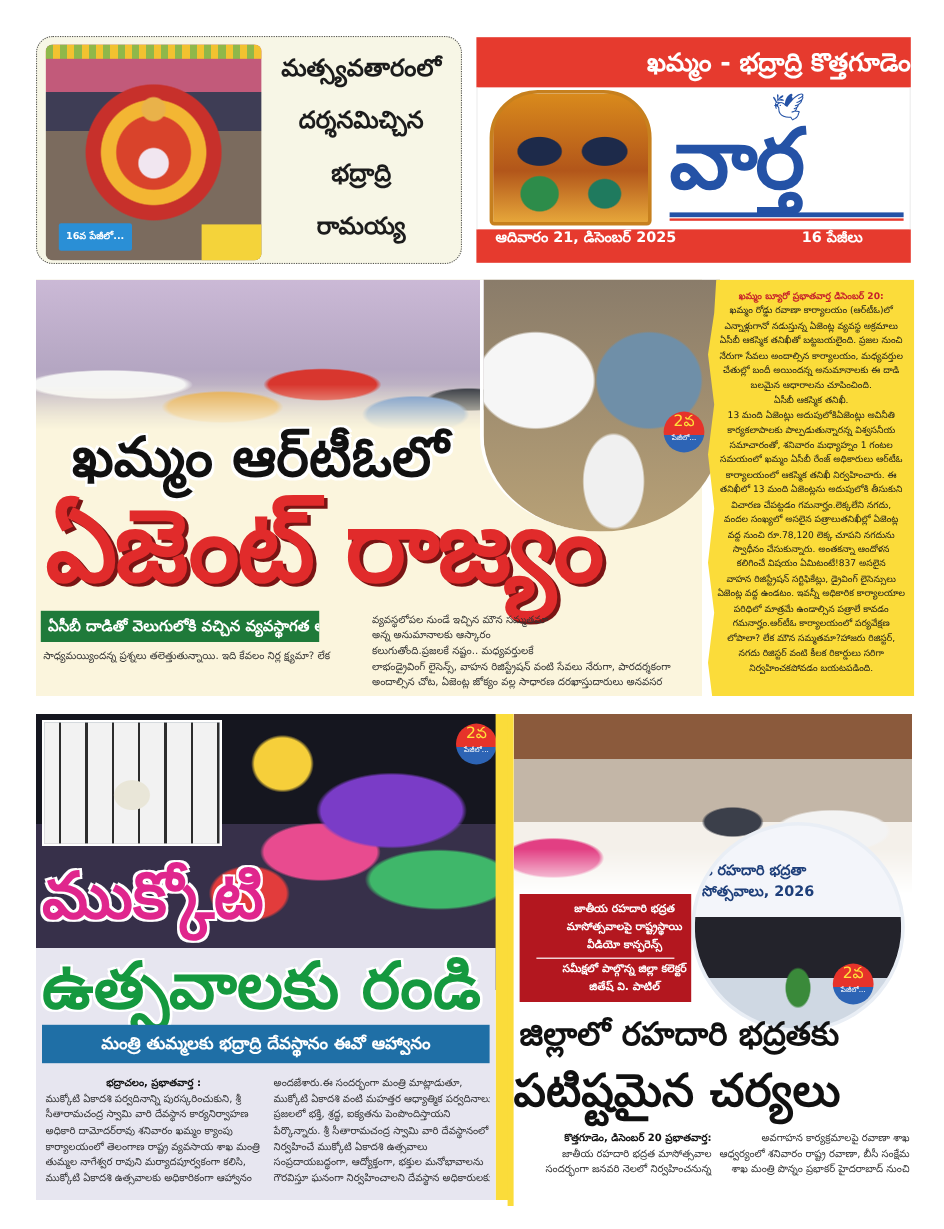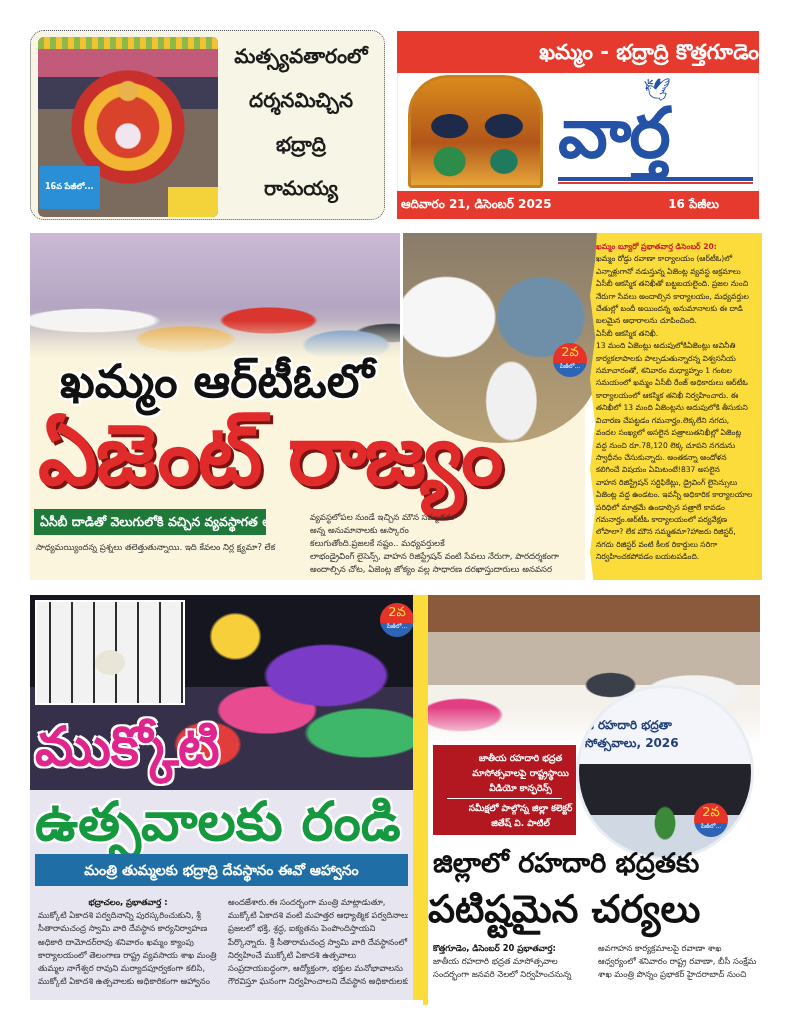--- a/index.html
+++ b/index.html
@@ -23,21 +23,21 @@
   }
   .teaser-photo::before {
     content: ""; position: absolute; left: 0; right: 0; top: 0; height: 12px;
     background: repeating-linear-gradient(90deg, #8fb84a 0 6px, #f2c230 6px 12px);
   }
   .teaser-photo::after {
     content: ""; position: absolute; right: 0; bottom: 0; width: 50px; height: 30px;
     background: #f4d33a;
   }
   .teaser-tag {
-    position: absolute; left: 1px; bottom: 8px; padding: 16px 6px;
+    position: absolute; left: 11px; bottom: 8px; padding: 6px 6px;
     background: #2a8fd6; color: #fff; font-size: 8px; font-weight: bold; border-radius: 2px;
   }
   .teaser-title {
     position: absolute; left: 190px; top: 8px; width: 160px;
     display: flex; flex-direction: column; align-items: center; gap: 10px;
   }
   .teaser-title span {
     font-family: "DejaVu Sans", sans-serif; font-weight: bold; font-size: 20px;
     color: #1c1c1c; line-height: 34px; white-space: nowrap;
   }
@@ -74,21 +74,21 @@
     position: absolute; left: 85px; top: -6px; font-size: 22px; color: #2452a6;
   }
   .logo-rule {
     position: absolute; left: 0; right: 0; bottom: 2px; height: 4px; background: #2452a6;
   }
   .logo-rule::after {
     content: ""; position: absolute; left: 0; right: 0; top: 5px; height: 2px; background: #e63a2e;
   }
   .mast-bottom {
     height: 28px; background: #e63a2e; color: #fff; font-weight: bold; font-size: 12px;
-    display: flex; justify-content: space-between; align-items: center; padding: 0 40px 0 4px;
+    display: flex; justify-content: space-between; align-items: flex-start; padding: 0 40px 0 16px;
   }
 
   
   .lead { position: absolute; left: 30px; top: 233px; width: 730px; height: 347px; }
   .lead-bg {
     position: absolute; left: 0; top: 0; width: 555px; height: 347px; background: #fbf5dd;
   }
   .lead-photo {
     position: absolute; left: 0; top: 0; width: 555px; height: 125px; overflow: hidden;
     background:
@@ -138,21 +138,21 @@
     position: absolute; font-size: 8.5px; color: #333; line-height: 13px; text-align: justify;
   }
   .lead-col p { white-space: nowrap; overflow: hidden; }
 
   .sidebar-yellow {
     position: absolute; left: 560px; top: 0; width: 172px; height: 347px;
     background: #fbdc3a; padding: 8px 6px;
     clip-path: polygon(4% 0, 100% 0, 100% 100%, 2% 100%, 0 92%, 3% 80%, 0 68%, 3% 55%, 0 42%, 3% 30%, 0 18%, 3% 8%);
   }
   .sidebar-yellow p {
-    font-size: 7.6px; line-height: 12.4px; color: #1a1a1a; text-align: left; white-space: nowrap; overflow: hidden;
+    font-size: 7.6px; line-height: 12.4px; color: #1a1a1a; text-align: center; white-space: nowrap; overflow: hidden;
   }
   .sidebar-yellow .dateline { color: #c7212a; font-weight: bold; }
 
   
   .mukkoti { position: absolute; left: 30px; top: 595px; width: 395px; height: 405px; }
   .mukkoti-photo {
     position: absolute; left: 0; top: 0; width: 395px; height: 230px; overflow: hidden;
     background:
       radial-gradient(ellipse at 52% 18%, #f6cf3a 0 8%, transparent 9%),
       radial-gradient(ellipse at 75% 35%, #7a3cc7 0 14%, transparent 15%),
@@ -227,21 +227,21 @@
   }
   .roads-h1 {
     position: absolute; left: 5px; top: 250px; font-size: 27px; font-weight: bold; color: #111;
     line-height: 36px; white-space: nowrap;
   }
   .roads-h2 {
     position: absolute; left: 0; top: 290px; font-size: 38px; font-weight: bold; color: #111;
     line-height: 48px; white-space: nowrap;
   }
   .roads-col { position: absolute; top: 347px; width: 160px; font-size: 8.4px; color: #333; line-height: 13px; }
-  .roads-col p { white-space: nowrap; overflow: hidden; }
+  .roads-col p { white-space: nowrap; overflow: hidden; text-align: right; }
   .roads-col .dateline { font-weight: bold; color: #111; }
 </style>
 </head>
 <body>
 
 <div class="teaser">
   <div class="teaser-photo">
     <span class="teaser-tag">16వ పేజీలో...</span>
   </div>
   <div class="teaser-title">

